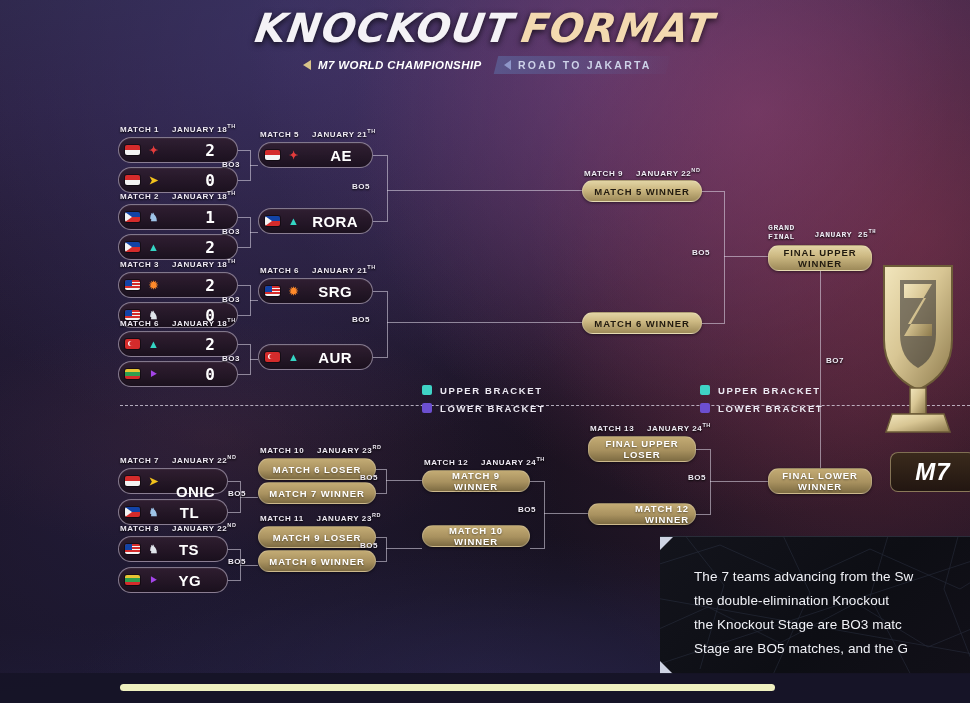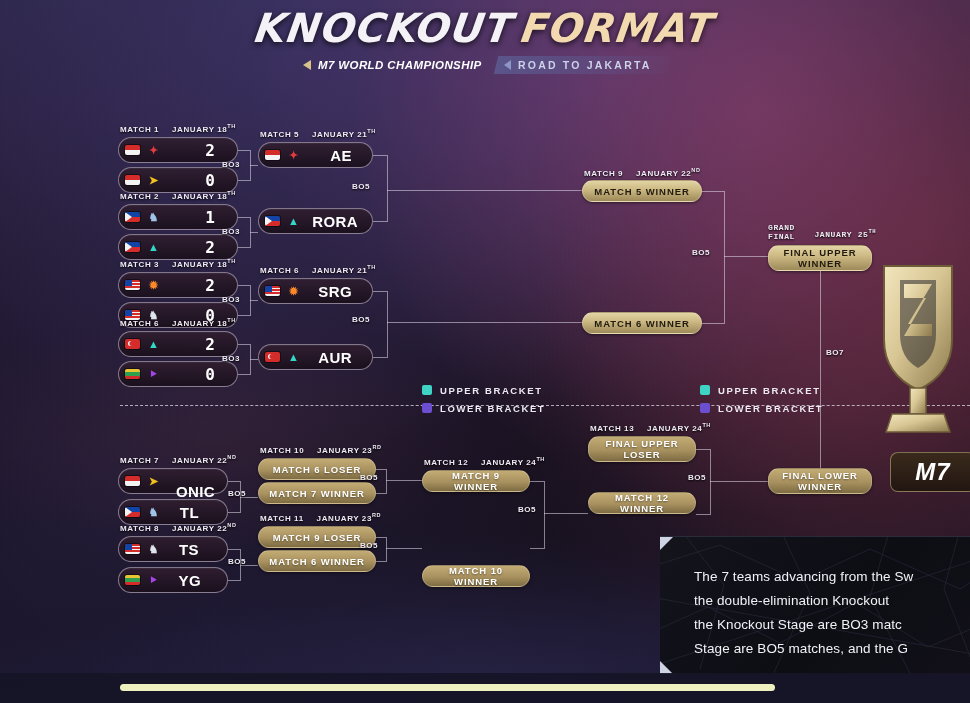--- a/index.html
+++ b/index.html
@@ -351,21 +351,21 @@
           <span style="display:block;">FINAL</span>
         </span>
         <span class="date" style="display:inline-block;vertical-align:top;margin-left:14px;margin-top:4px;"><span>JANUARY 25</span><sup>TH</sup></span>
       </div>
       <div class="gpill" style="left:0;top:0;width:104px;height:26px;flex-direction:column;">
         <span>FINAL UPPER</span>
         <span>WINNER</span>
       </div>
     </div>
     <div class="ln v" style="left:820px;top:271px;height:200px;"></div>
-    <div class="bo" style="left:826px;top:348px;">BO7</div>
+    <div class="bo" style="left:826px;top:356px;">BO7</div>
 
     <div class="legend" style="left:422px;top:381px;width:200px;">
       <div class="lrow">
         <span class="sw up"></span>
         <span class="ltxt">UPPER BRACKET</span>
       </div>
       <div class="lrow">
         <span class="sw lo"></span>
         <span class="ltxt">LOWER BRACKET</span>
       </div>
@@ -454,38 +454,38 @@
     <div class="ln h" style="left:386px;top:548px;width:36px;"></div>
     <div class="bo" style="left:360px;top:541px;">BO5</div>
 
     <div class="node" style="left:422px;top:470px;">
       <div class="meta">
         <span>MATCH 12</span>
         <span class="date"><span>JANUARY 24</span><sup>TH</sup></span>
       </div>
       <div class="gpill white" style="left:0;top:0;width:108px;">MATCH 9 WINNER</div>
     </div>
-    <div class="gpill white" style="left:422px;top:565px;width:108px;">MATCH 10 WINNER</div>
+    <div class="gpill white" style="left:422px;top:525px;width:108px;">MATCH 10 WINNER</div>
     <div class="ln h" style="left:530px;top:481px;width:14px;"></div>
     <div class="ln h" style="left:530px;top:548px;width:14px;"></div>
     <div class="ln v" style="left:544px;top:481px;height:68px;"></div>
     <div class="ln h" style="left:544px;top:513px;width:44px;"></div>
     <div class="bo" style="left:518px;top:505px;">BO5</div>
 
     <div class="node" style="left:588px;top:436px;">
       <div class="meta">
         <span>MATCH 13</span>
         <span class="date"><span>JANUARY 24</span><sup>TH</sup></span>
       </div>
       <div class="gpill white" style="left:0;top:0;width:108px;height:26px;flex-direction:column;">
         <span>FINAL UPPER</span>
         <span>LOSER</span>
       </div>
     </div>
-    <div class="gpill white" style="left:588px;top:492px;width:108px;">MATCH 12 WINNER</div>
+    <div class="gpill white" style="left:588px;top:503px;width:108px;text-align:right;">MATCH 12 WINNER</div>
     <div class="ln h" style="left:696px;top:449px;width:14px;"></div>
     <div class="ln h" style="left:696px;top:514px;width:14px;"></div>
     <div class="ln v" style="left:710px;top:449px;height:66px;"></div>
     <div class="ln h" style="left:710px;top:481px;width:58px;"></div>
     <div class="bo" style="left:688px;top:473px;">BO5</div>
 
     <div class="gpill white" style="left:768px;top:468px;width:104px;height:26px;flex-direction:column;">
       <span>FINAL LOWER</span>
       <span>WINNER</span>
     </div>

